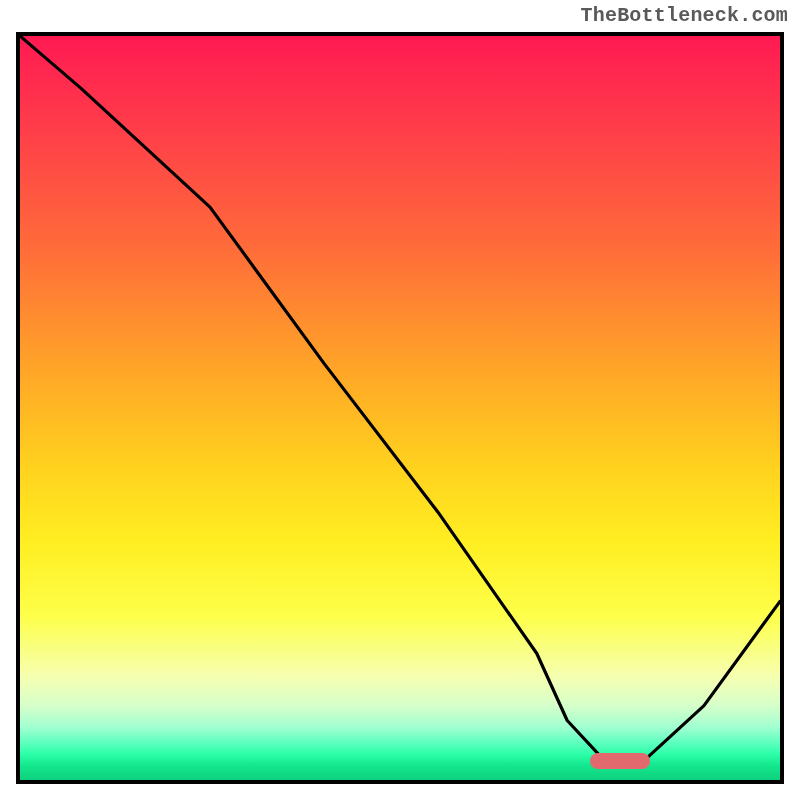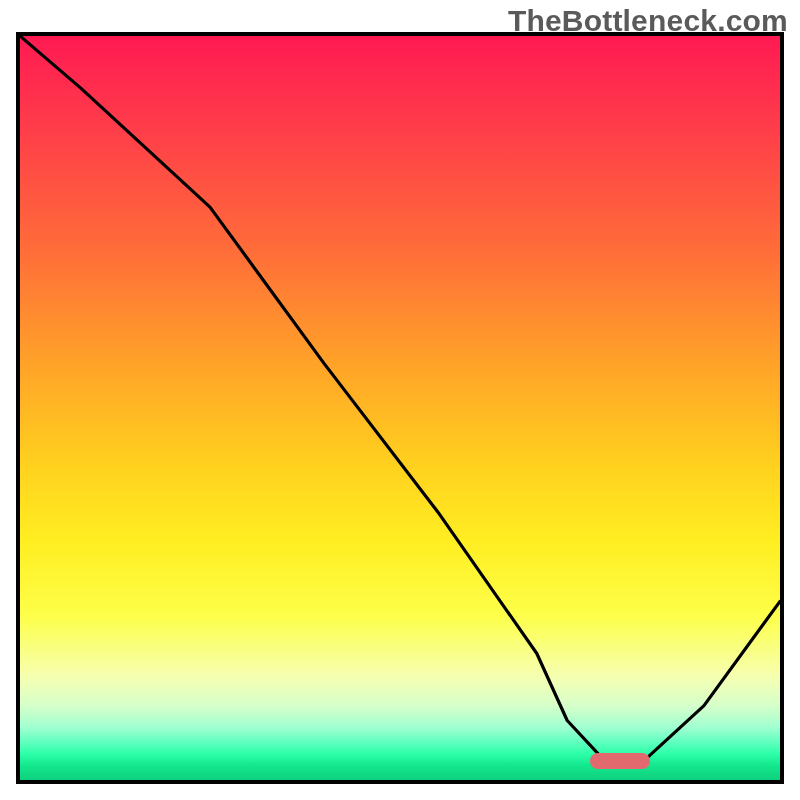--- a/index.html
+++ b/index.html
@@ -12,24 +12,25 @@
   }
   .container {
     position: relative;
     width: 800px;
     height: 800px;
   }
   .watermark {
     position: absolute;
     top: 4px;
     right: 12px;
-    font-size: 30px;
+    font-size: 20px;
     font-weight: 600;
     color: #5a5a5a;
     letter-spacing: 0.2px;
+    font-family: Liberation Mono, monospace;
   }
   .plot-frame {
     position: absolute;
     left: 16px;
     top: 32px;
     width: 768px;
     height: 752px;
     border: 4px solid #000000;
     box-sizing: border-box;
     overflow: hidden;

